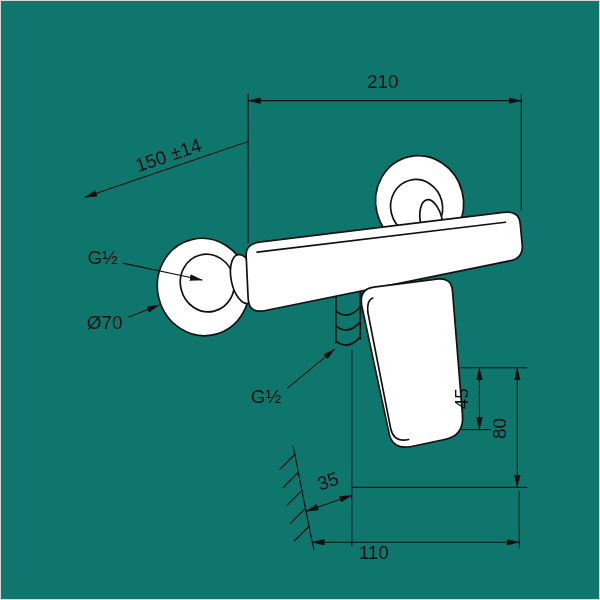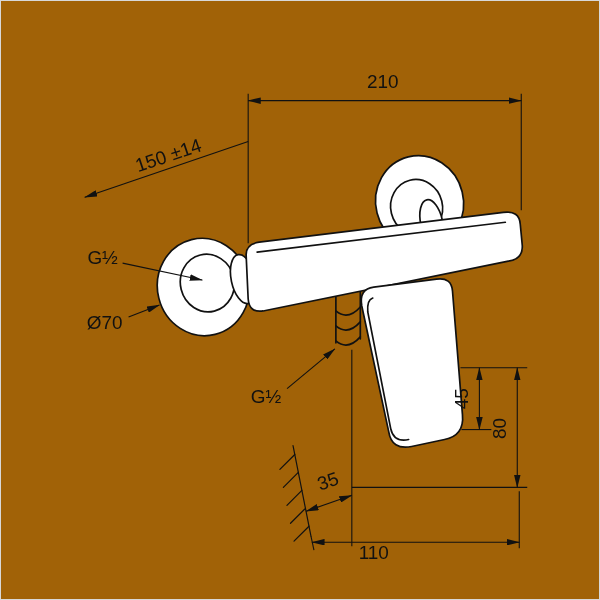--- a/index.html
+++ b/index.html
@@ -1,20 +1,20 @@
 <!DOCTYPE html>
 <html><head>
 <meta charset="utf-8">
 <style>
   html,body{margin:0;padding:0;background:#ffffff;}
   .frame{
     position:relative;
     width:598px;height:598px;
     border:1px solid #d8d8d8;
-    background:#a16207;
+    background:#0f766e;
     font-family:"Liberation Sans", sans-serif;
     overflow:hidden;
   }
   svg{display:block;}
   text{
     font-family:"Liberation Sans", sans-serif;
     font-size:19px;
     fill:#111111;
   }
 </style>

